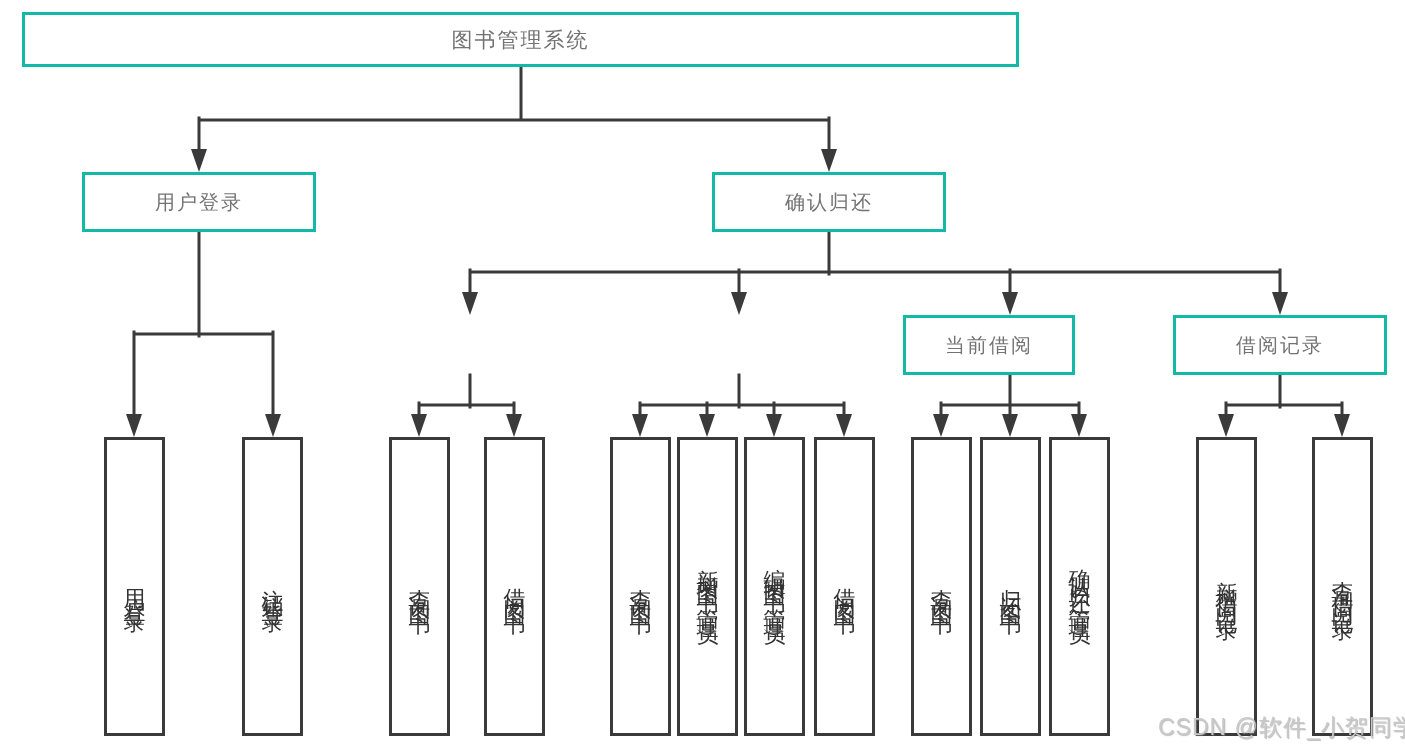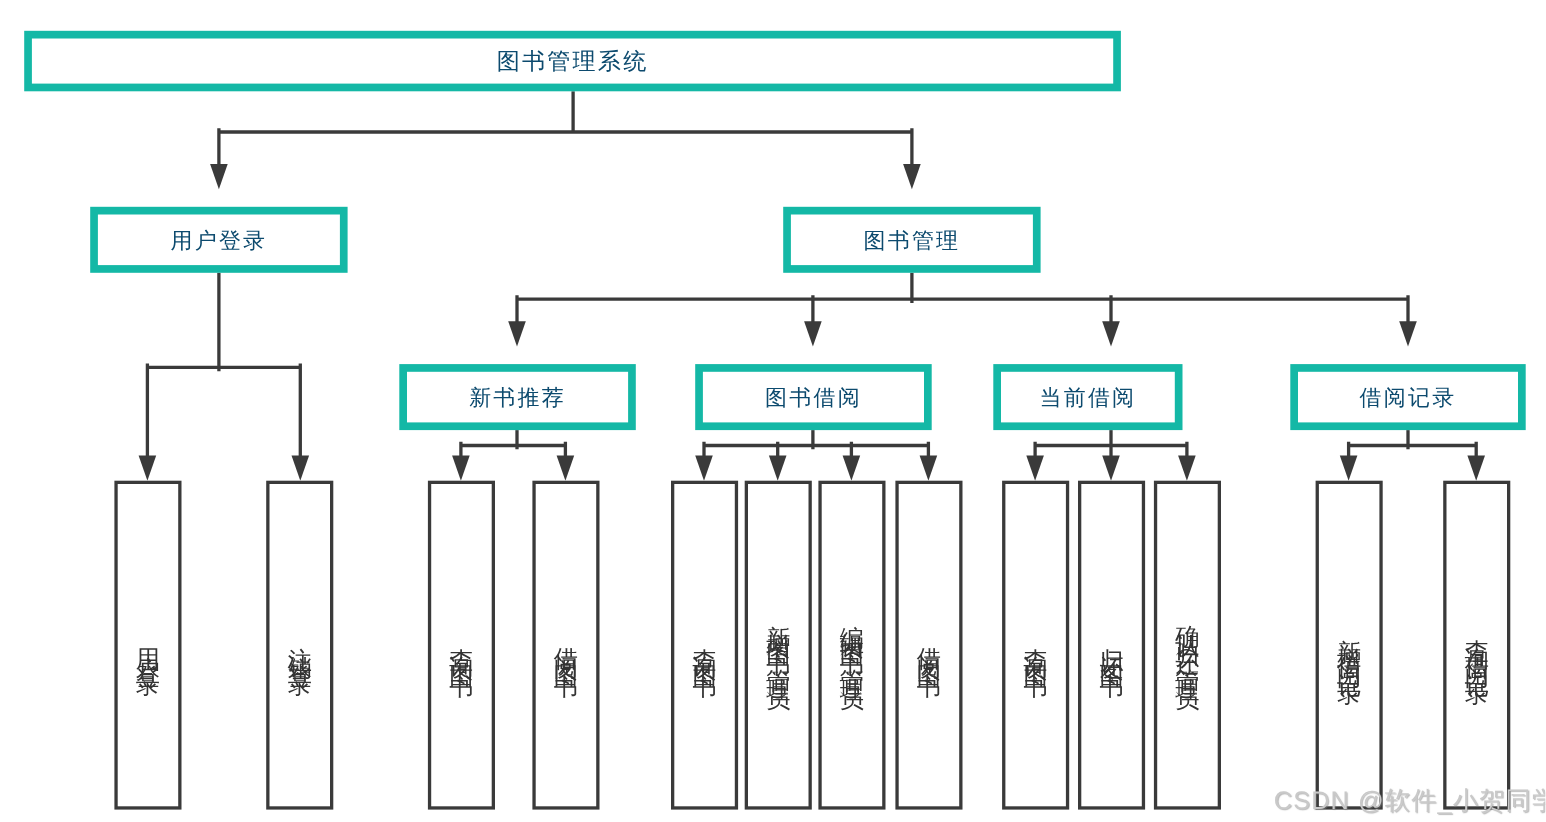--- a/index.html
+++ b/index.html
@@ -21,29 +21,28 @@
     left: 0;
     top: 0;
     width: 1405px;
     height: 747px;
     pointer-events: none;
   }
   .box {
     position: absolute;
     box-sizing: border-box;
     background: #ffffff;
-    border: 7px solid #14b8a6;
+    border: 3px solid #14b8a6;
     display: flex;
     align-items: center;
     justify-content: center;
     font-size: 20px;
     letter-spacing: 2px;
-    color: #0c4a6e;
+    color: #737373;
     white-space: nowrap;
-    margin-top: 16px;
   }
   .root  { left: 22px;  top: 12px;  width: 997px; height: 55px; font-size: 21px; }
   .l2a   { left: 82px;  top: 172px; width: 234px; height: 60px; }
   .l2b   { left: 712px; top: 172px; width: 234px; height: 60px; }
   .l3    { top: 315px; height: 60px; }
   .l3a   { left: 363px;  width: 215px; }
   .l3b   { left: 632px;  width: 215px; }
   .l3c   { left: 903px;  width: 172px; }
   .l3d   { left: 1173px; width: 214px; }
   .leaf {
@@ -114,24 +113,22 @@
       <polygon points="1010,437 1002,414 1018,414"></polygon>
       <polygon points="1079,437 1071,414 1087,414"></polygon>
       <polygon points="1226,437 1218,414 1234,414"></polygon>
       <polygon points="1342,437 1334,414 1350,414"></polygon>
     </g>
   </svg>
 
   <div class="box root">图书管理系统</div>
 
   <div class="box l2a">用户登录</div>
-  <div class="box l2b">图书管理</div>
+  <div class="box l2b">确认归还</div>
 
-  <div class="box l3 l3a">新书推荐</div>
-  <div class="box l3 l3b">图书借阅</div>
   <div class="box l3 l3c">当前借阅</div>
   <div class="box l3 l3d">借阅记录</div>
 
   <div class="leaf g1a">用户登录</div>
   <div class="leaf g1b">注销登录</div>
 
   <div class="leaf g2a">查询图书</div>
   <div class="leaf g2b">借阅图书</div>
 
   <div class="leaf g3a">查询图书</div>

